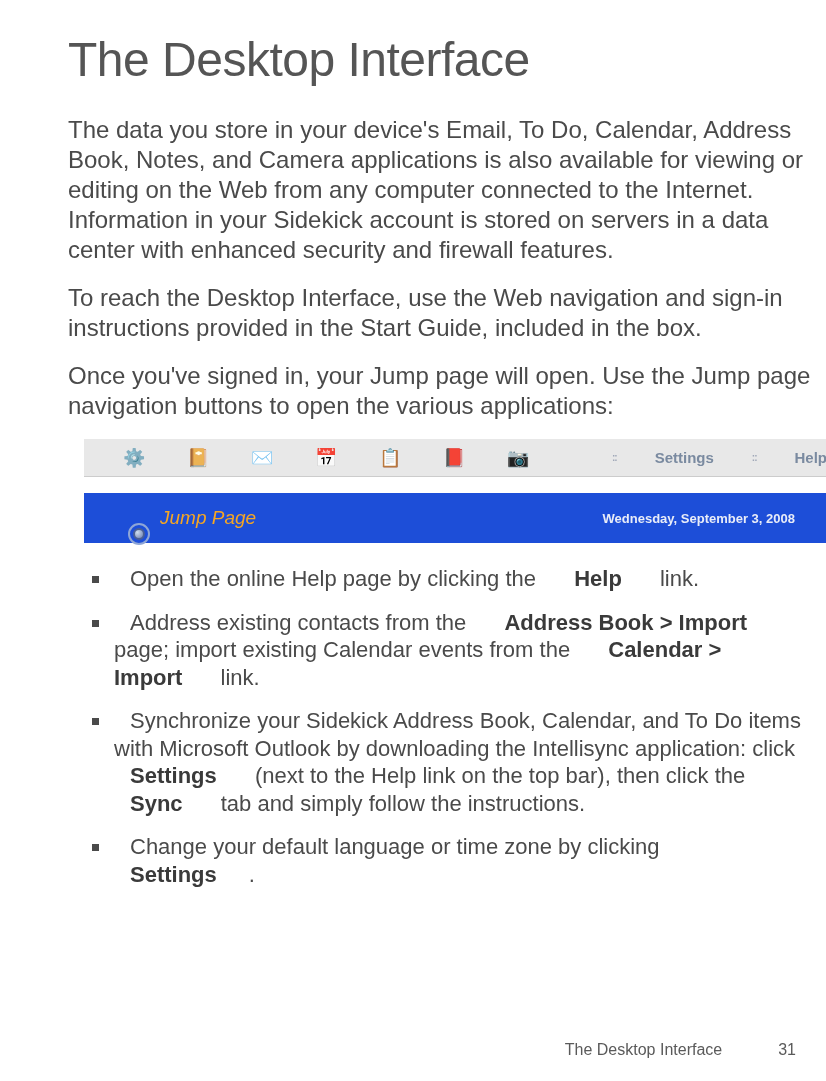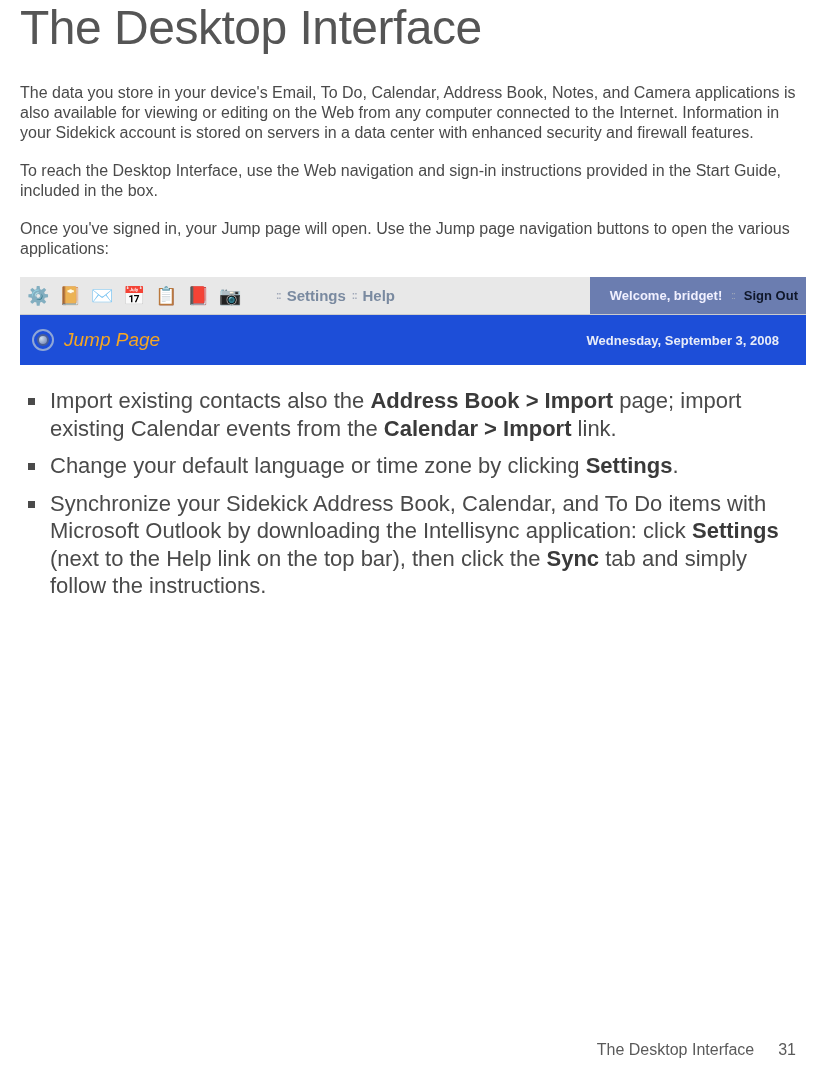--- a/index.html
+++ b/index.html
@@ -1,35 +1,35 @@
 <!DOCTYPE html>
 <html><head>
 <meta charset="utf-8">
 <style>
-  * { box-sizing: border-box; margin: 0; padding: 0; }
+  * { box-sizing: border-box; margin: 16px; padding: 0; }
   body {
     width: 826px;
     height: 1081px;
     font-family: "Helvetica Neue", Arial, sans-serif;
     color: #4a4a4a;
     background: #fff;
     position: relative;
     padding: 0 20px;
   }
   .title {
     font-size: 48px;
     font-weight: 300;
     color: #555;
     letter-spacing: -0.5px;
     margin-top: 0;
     margin-bottom: 28px;
     font-stretch: condensed;
   }
   .para {
-    font-size: 16px;
+    font-size: 24px;
     line-height: 1.25;
     color: #4a4a4a;
     margin-bottom: 18px;
     font-stretch: condensed;
   }
   .toolbar {
     width: 786px;
     margin-bottom: 0;
   }
   .tb-top {
@@ -202,26 +202,29 @@
     <div class="jump">
       <span class="jump-ring"></span>
       <span>Jump Page</span>
     </div>
     <div class="tb-date">Wednesday, September 3, 2008</div>
   </div>
 </div>
 
 <ul class="list">
   <li>
-    <span>Import existing contacts also the </span><span class="b">Address Book &gt; Import</span><span> page; import existing Calendar events from the </span><span class="b">Calendar &gt; Import</span><span> link.</span>
+    <span>Open the online Help page by clicking the </span><span class="b">Help</span><span> link.</span>
+  </li>
+  <li>
+    <span>Address existing contacts from the </span><span class="b">Address Book &gt; Import</span><span> page; import existing Calendar events from the </span><span class="b">Calendar &gt; Import</span><span> link.</span>
+  </li>
+  <li>
+    <span>Synchronize your Sidekick Address Book, Calendar, and To Do items with Microsoft Outlook by downloading the Intellisync application: click </span><span class="b">Settings</span><span> (next to the Help link on the top bar), then click the </span><span class="b">Sync</span><span> tab and simply follow the instructions.</span>
   </li>
   <li>
     <span>Change your default language or time zone by clicking </span><span class="b">Settings</span><span>.</span>
-  </li>
-  <li>
-    <span>Synchronize your Sidekick Address Book, Calendar, and To Do items with Microsoft Outlook by downloading the Intellisync application: click </span><span class="b">Settings</span><span> (next to the Help link on the top bar), then click the </span><span class="b">Sync</span><span> tab and simply follow the instructions.</span>
   </li>
 </ul>
 
 <div class="footer">
   <span>The Desktop Interface</span>
   <span>31</span>
 </div>
 
 </body></html>

